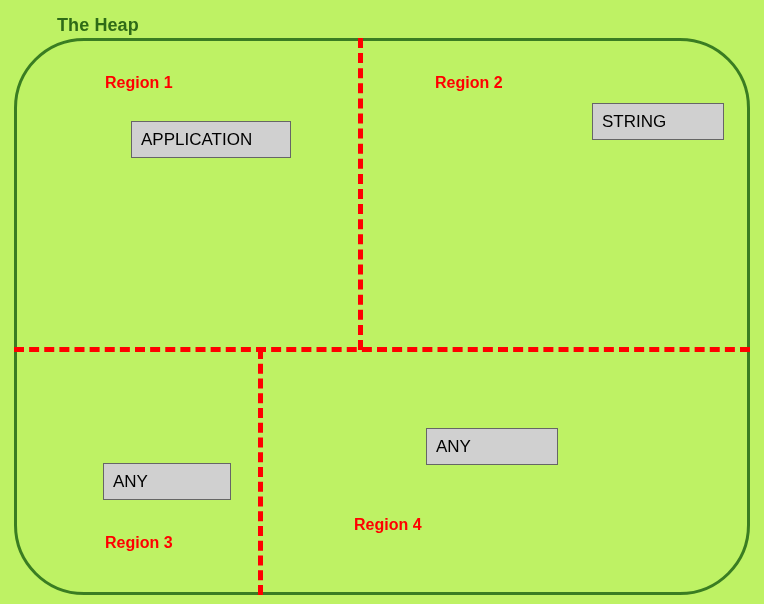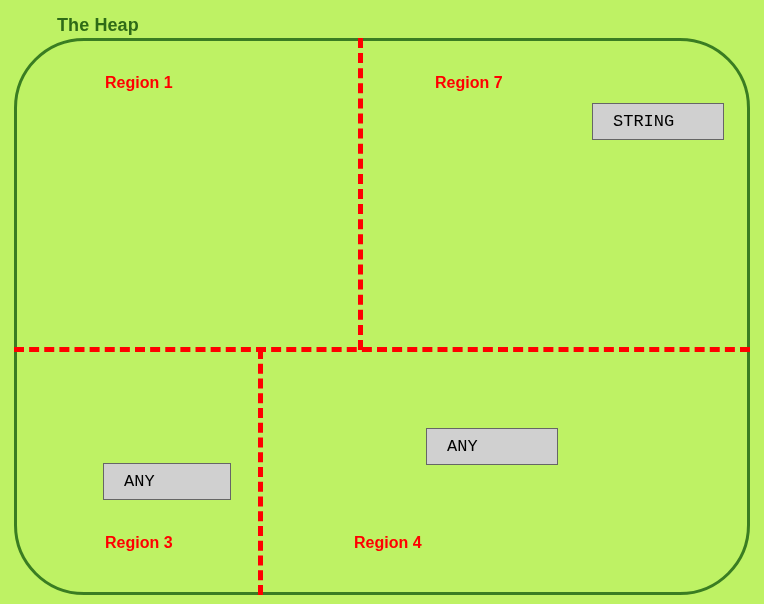--- a/index.html
+++ b/index.html
@@ -72,34 +72,34 @@
     position: absolute;
     font-size: 16px;
     font-weight: bold;
     color: #ff0000;
     white-space: nowrap;
     margin-left: 48px;
   }
   .region-label.r1 { left: 57px;  top: 74px;  }
   .region-label.r2 { left: 387px; top: 74px;  }
   .region-label.r3 { left: 57px;  top: 534px; }
-  .region-label.r4 { left: 306px; top: 534px; }
+  .region-label.r4 { left: 306px; top: 516px; }
 
   
   .obj-box {
     position: absolute;
     background: #d0d0d0;
     border: 1px solid #666666;
     box-sizing: border-box;
     display: flex;
     align-items: center;
     color: #000000;
     font-size: 17px;
-    font-family: Liberation Mono, monospace;
-    padding-left: 20px;
+    font-family: Liberation Sans, sans-serif;
+    padding-left: 9px;
     white-space: nowrap;
   }
   .obj-application { left: 131px; top: 121px; width: 160px; height: 37px; }
   .obj-string      { left: 592px; top: 103px; width: 132px; height: 37px; }
   .obj-person      { left: 421px; top: 176px; width: 127px; height: 37px; }
   .obj-any-r3      { left: 103px; top: 463px; width: 128px; height: 37px; }
   .obj-any-r4      { left: 426px; top: 428px; width: 132px; height: 37px; }
 </style>
 </head>
 <body>
@@ -108,21 +108,22 @@
 
   <div class="heap-boundary"></div>
 
   <div class="heap-title">The Heap</div>
 
   <div class="divider-h"></div>
   <div class="divider-v-top"></div>
   <div class="divider-v-bottom"></div>
 
   <div class="region-label r1">Region 1</div>
-  <div class="region-label r2">Region 7</div>
+  <div class="region-label r2">Region 2</div>
   <div class="region-label r3">Region 3</div>
   <div class="region-label r4">Region 4</div>
 
+  <div class="obj-box obj-application">APPLICATION</div>
   <div class="obj-box obj-string">STRING</div>
   <div class="obj-box obj-any-r3">ANY</div>
   <div class="obj-box obj-any-r4">ANY</div>
 
 </div>
 
 </body></html>

